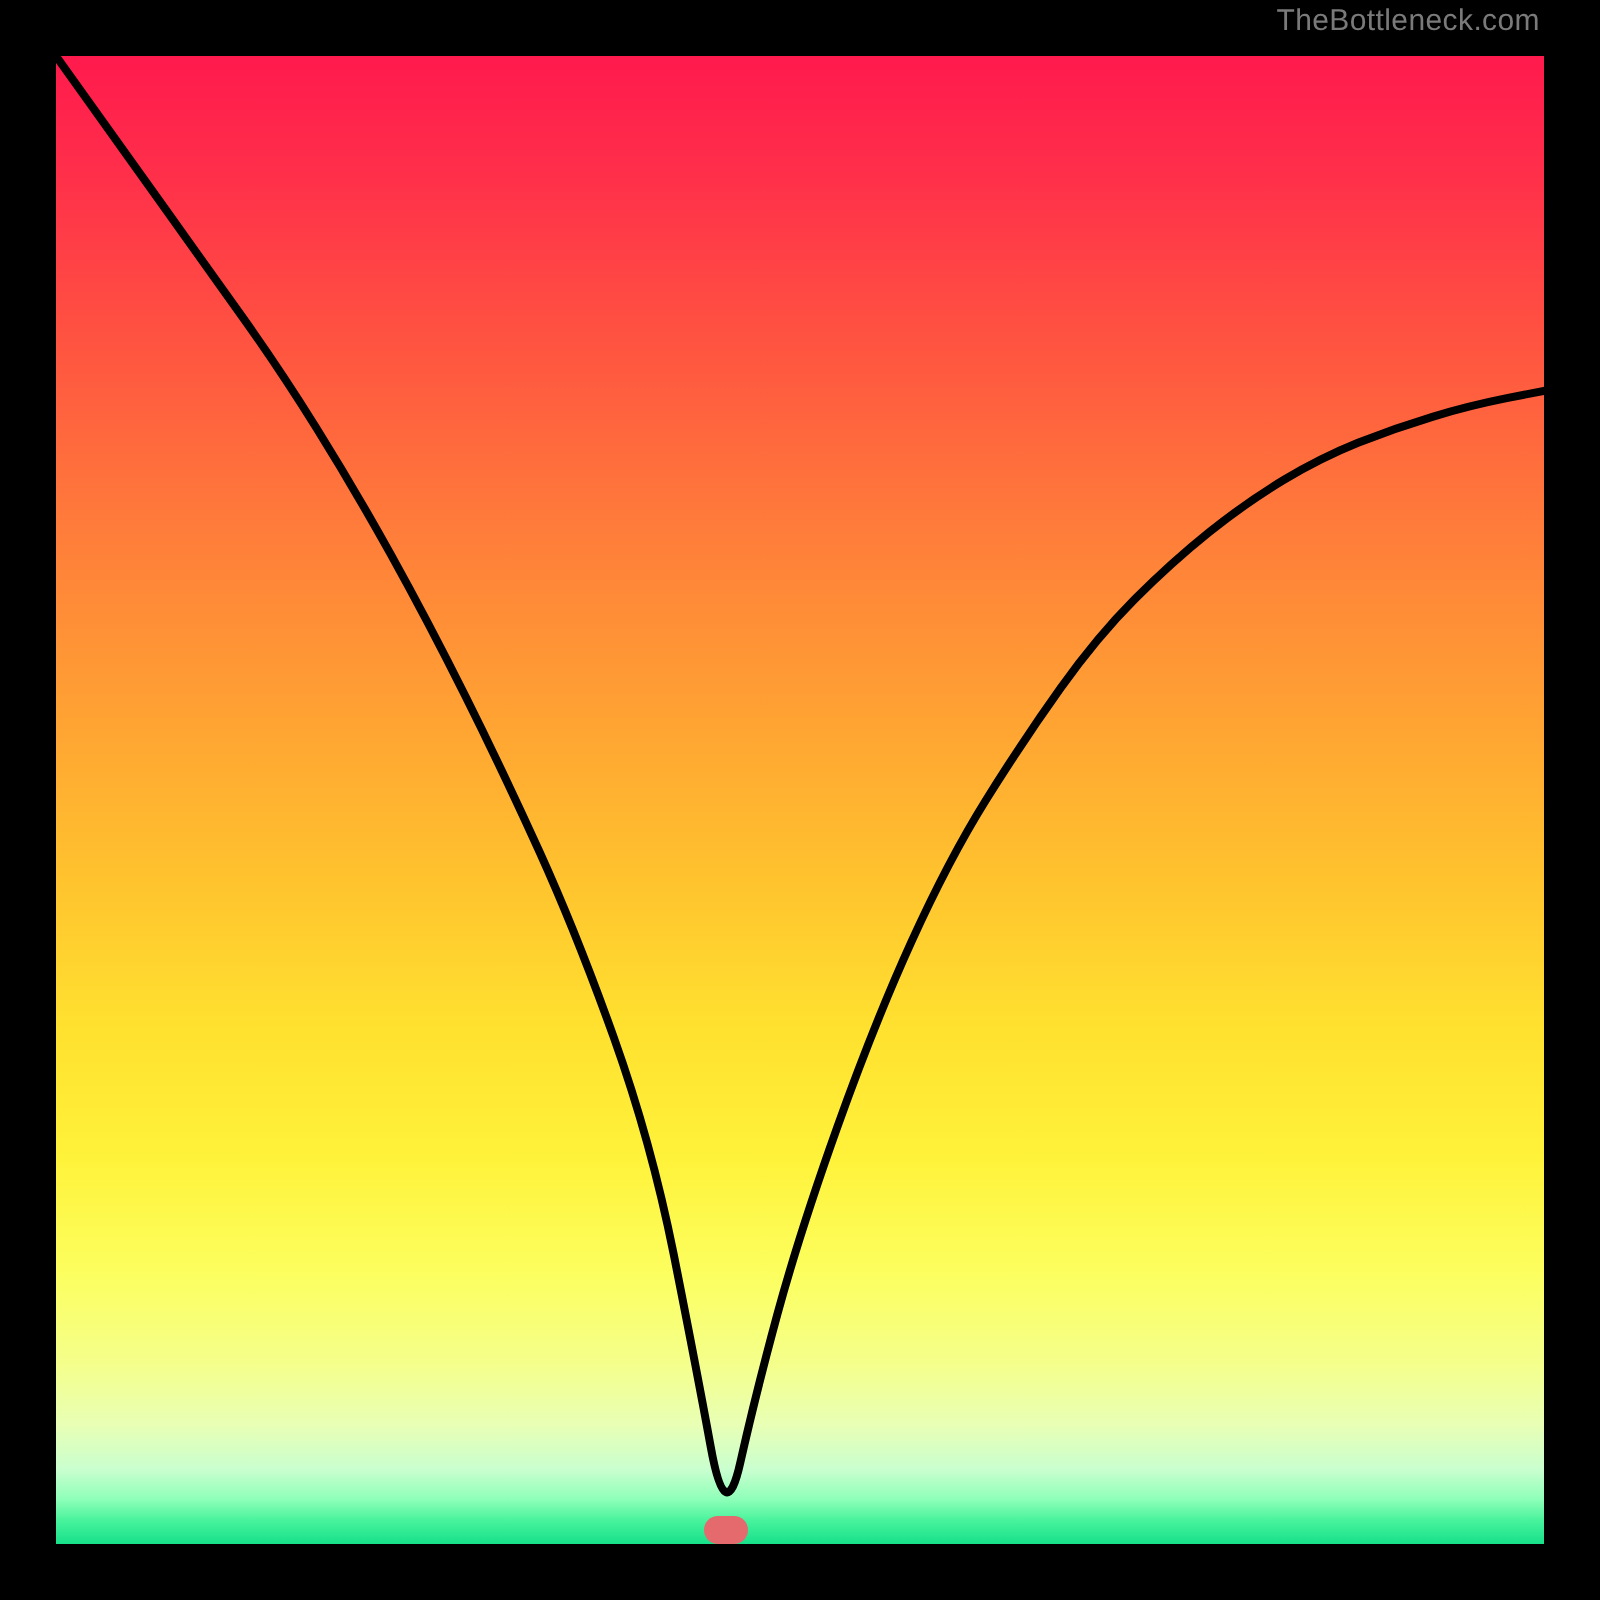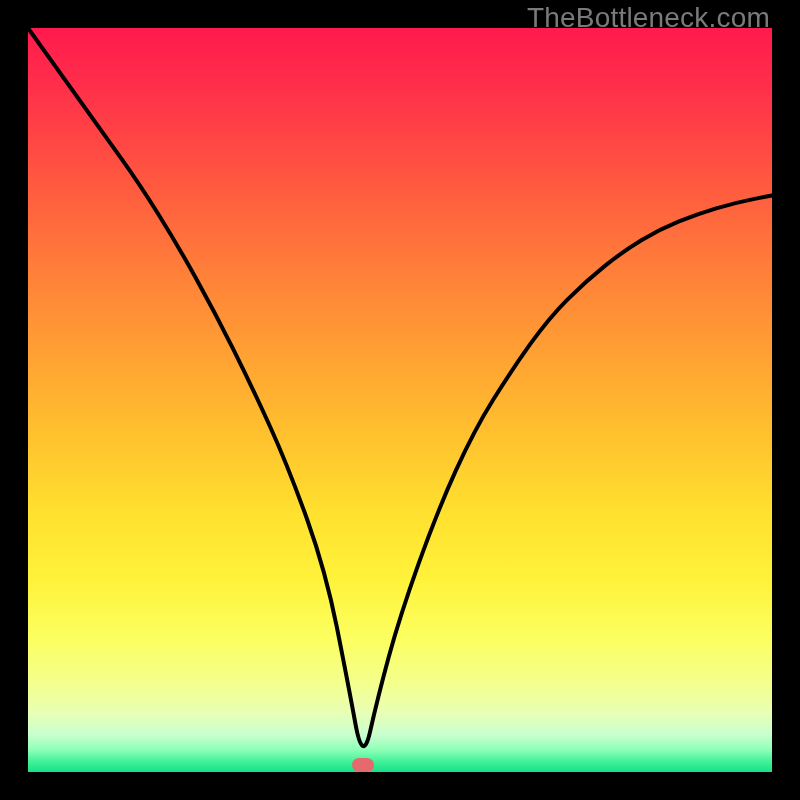--- a/index.html
+++ b/index.html
@@ -65,21 +65,21 @@
     height: 14px;
     background: #e46a6e;
     border-radius: 7px;
     transform: translate(-50%, -50%);
   }
   .watermark {
     position: absolute;
     top: 2px;
     right: 30px;
     color: #7a7a7a;
-    font-size: 28px;
+    font-size: 15px;
     font-weight: 500;
     letter-spacing: 0.2px;
     margin-left: 20px;
   }
 </style>
 </head>
 <body>
 
 <div class="frame">
   <div class="plot-area">

